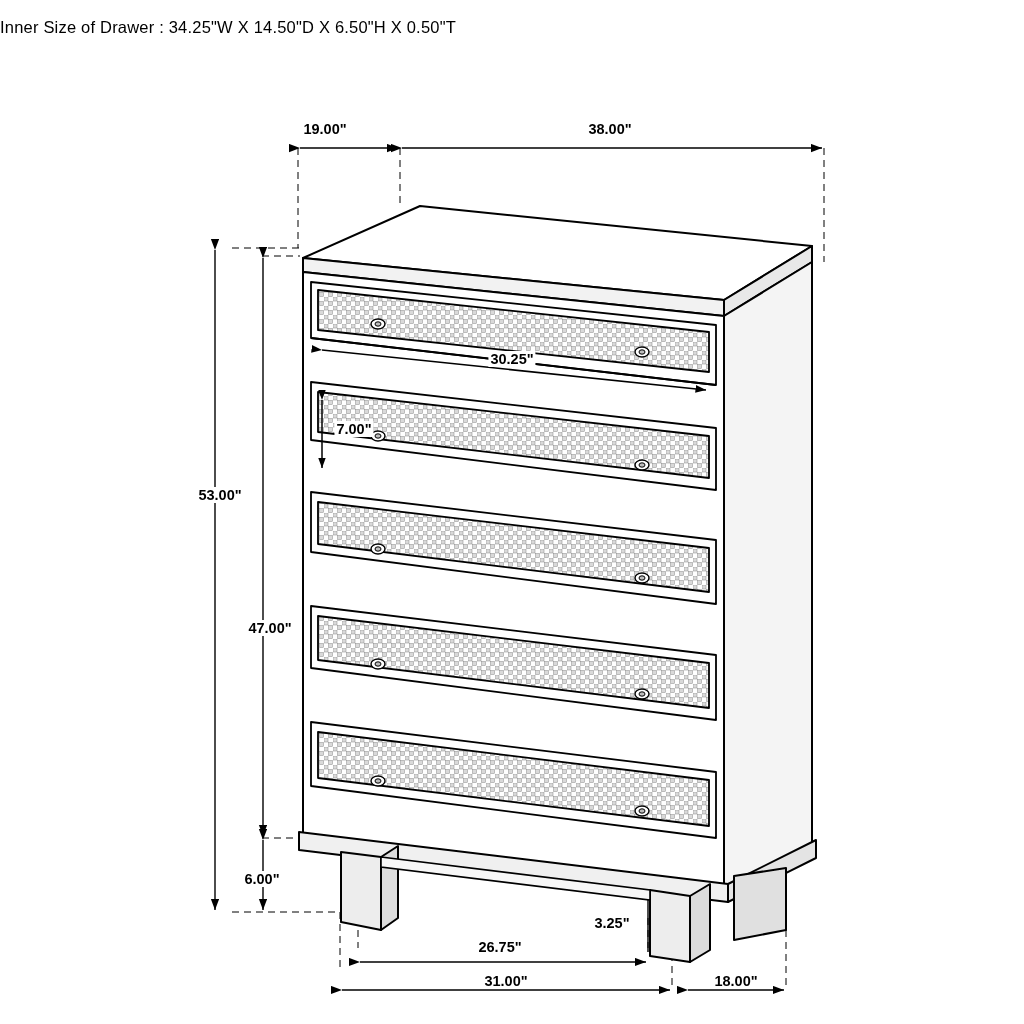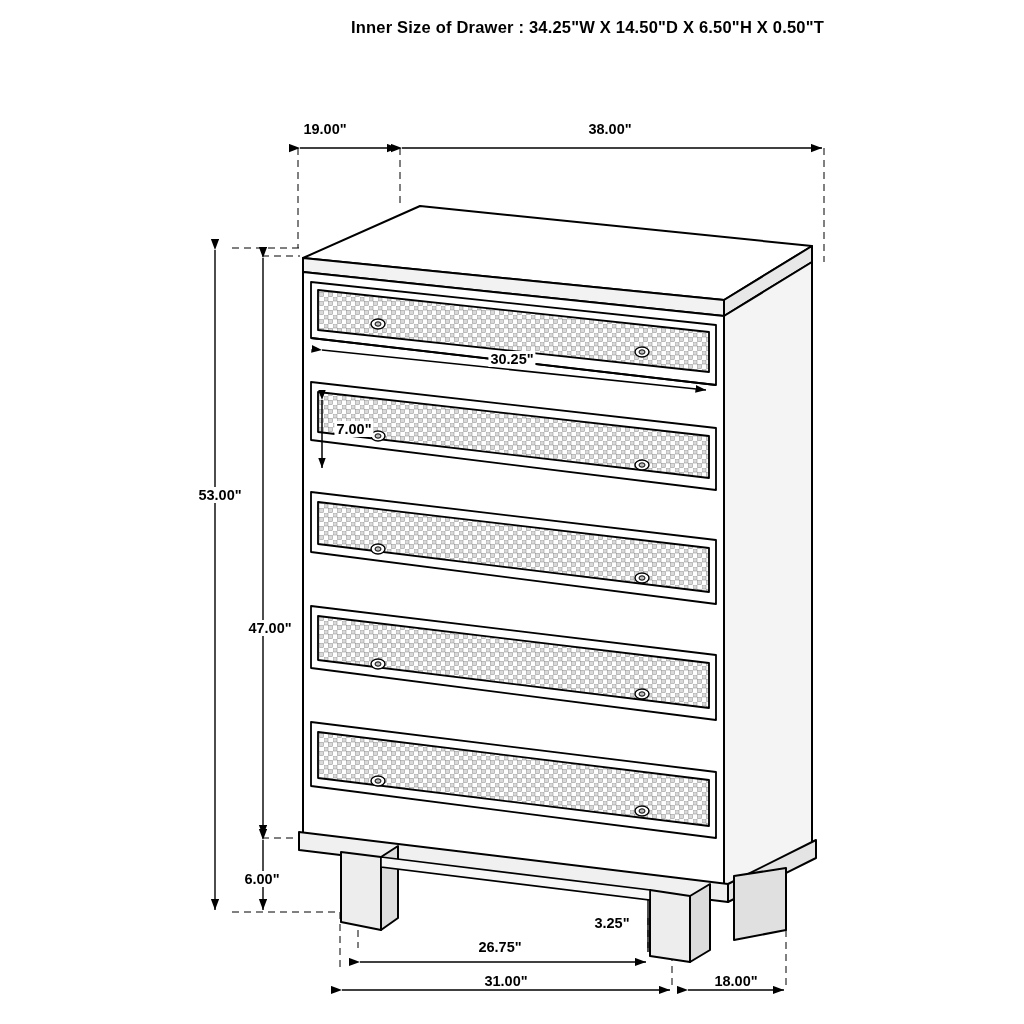--- a/index.html
+++ b/index.html
@@ -8,23 +8,23 @@
     background:#ffffff;
     font-family:"Liberation Sans", sans-serif;
     color:#000;
     overflow:hidden;
   }
   #stage{position:relative;width:1024px;height:1024px;}
 
   .title{
     position:absolute;
     top:18px;left:0;width:824px;
-    text-align:right;
+    text-align:left;
     font-size:16.5px;
-    font-weight:bold;
+    font-weight:normal;
     letter-spacing:0.2px;
   }
 
   svg#drawing{position:absolute;top:0;left:0;width:1024px;height:1024px;}
 
   .lbl{
     position:absolute;
     font-size:14.5px;
     font-weight:bold;
     white-space:nowrap;

